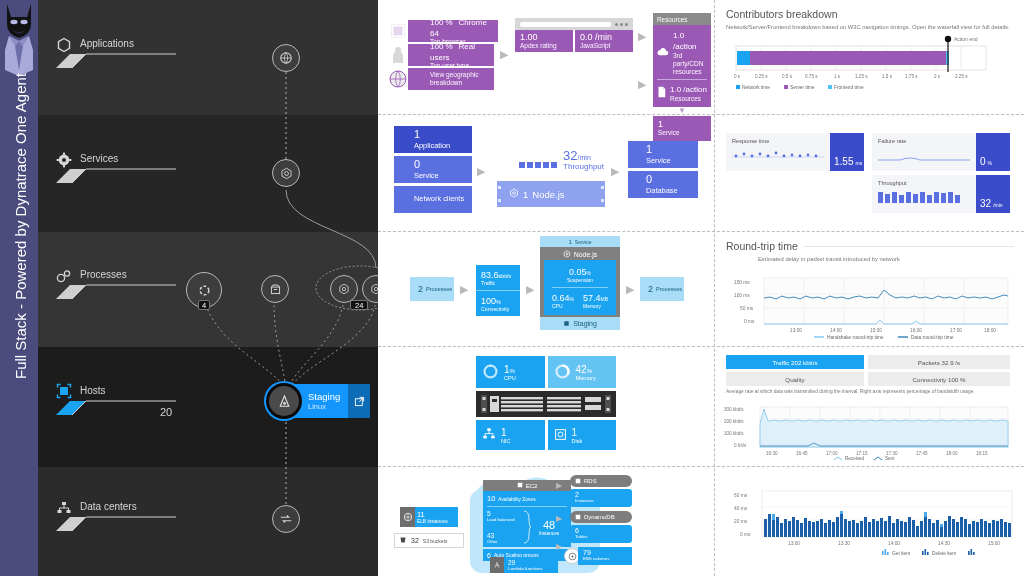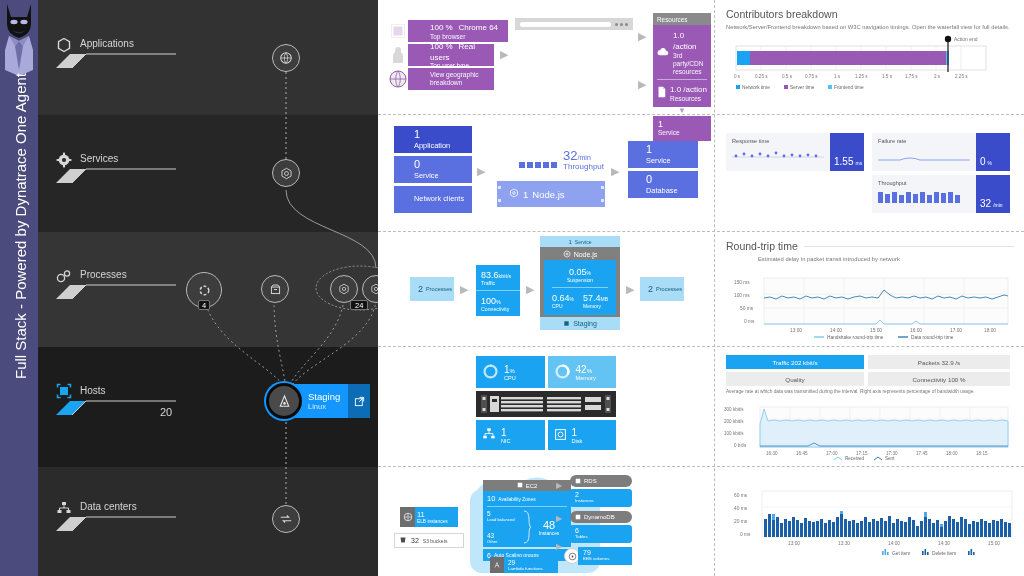--- a/index.html
+++ b/index.html
@@ -313,21 +313,21 @@
         </svg>
     </div>
   </div>
 
   <div class="panels">
     <div class="vsep"></div>
 
     <div class="prow r1">
       <div class="cellL">
 
-        <div class="tile pur" style="left:30px; top:20px; width:100px; height:22px; padding-left:22px">
+        <div class="tile pur" style="left:30px; top:20px; width:90px; height:22px; padding-left:22px">
           <div><span class="big" style="font-size:8px">100 %</span>
           <span style="font-size:8px; margin-left:3px">Chrome 64</span></div>
           <div class="sm">Top browser</div>
         </div>
         <div style="position:absolute; left:12px; top:23px">
           <svg width="16" height="16" viewBox="0 0 16 16">
               <rect x="1.5" y="1.5" width="13" height="13" fill="#fff" stroke="#efefef"></rect>
               <rect x="3.5" y="3.5" width="9" height="9" fill="#9b59b6" opacity=".25"></rect>
             </svg>
         </div>
@@ -357,20 +357,30 @@
         <div class="arrow" style="left:122px; top:48px">▶</div>
 
         <div style="position:absolute; left:137px; top:18px; width:118px; height:78px">
           <div style="height:12px; background:#d7d7d7; display:flex; align-items:center; padding:0 5px">
             <div style="flex:1; height:5px; background:#fff; border-radius:2px"></div>
             <div style="display:flex; gap:2px; margin-left:4px">
                 <span style="width:3px;height:3px;background:#8a8a8a;border-radius:50%"></span>
                 <span style="width:3px;height:3px;background:#8a8a8a;border-radius:50%"></span>
                 <span style="width:3px;height:3px;background:#8a8a8a;border-radius:50%"></span>
               </div>
+          </div>
+          <div style="display:flex; gap:2px; height:22px">
+            <div class="pur" style="flex:1; padding:3px 5px">
+              <div class="big" style="font-size:9px">1.00</div>
+              <div class="sm">Apdex rating</div>
+            </div>
+            <div class="pur" style="flex:1; padding:3px 5px">
+              <div class="big" style="font-size:9px">0.0 /min</div>
+              <div class="sm">JavaScript errors</div>
+            </div>
           </div>
         </div>
 
         <div class="arrow" style="left:260px; top:30px">▶</div>
         <div class="arrow" style="left:260px; top:78px">▶</div>
 
         <div style="position:absolute; left:275px; top:13px; width:58px">
           <div class="pur-h" style="height:12px; display:flex; align-items:center; padding:0 4px; font-size:6.4px">Resources</div>
           <div class="pur" style="padding:4px 4px">
             <div style="display:flex; align-items:center; gap:4px">

